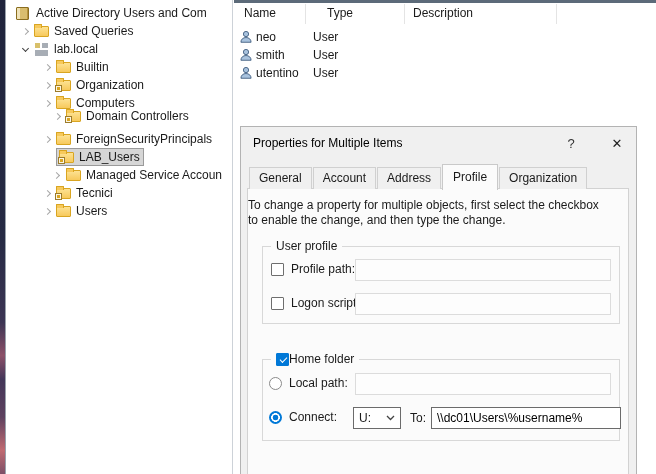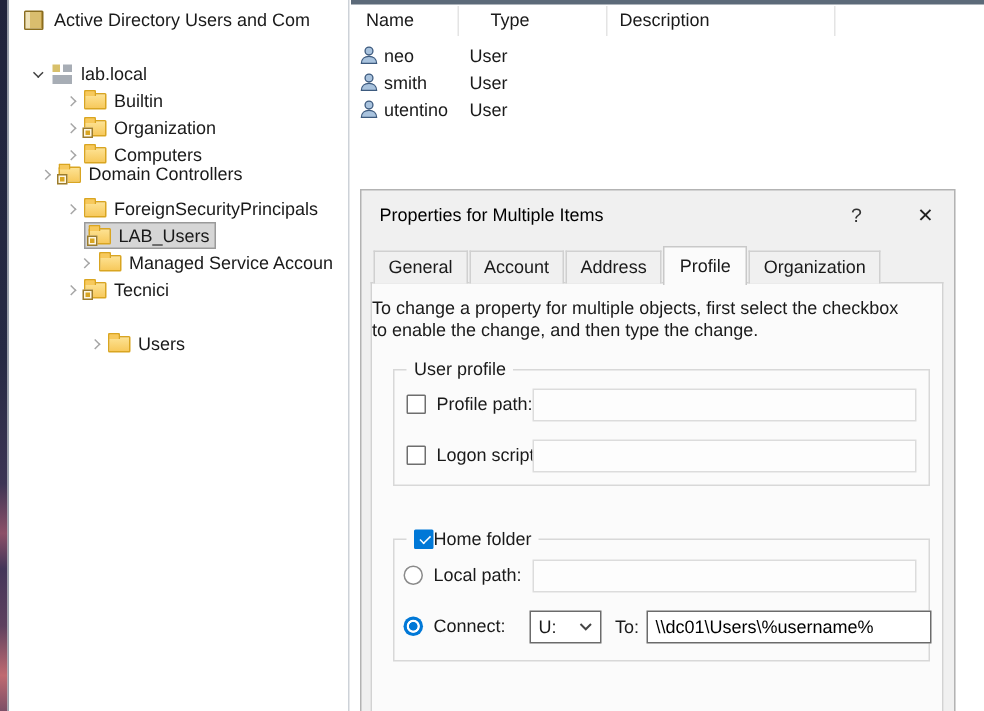--- a/index.html
+++ b/index.html
@@ -103,20 +103,29 @@
 
 <div class="abs" id="tree-pane">
 
   <div class="trow" style="top:4px; padding-left:10px;">
     <span class="ticon">
         <span class="console-ic"></span>
       </span>
     <span class="tlabel">Active Directory Users and Com</span>
   </div>
 
+  <div class="trow" style="top:22px; padding-left:12px;">
+    <span class="chevbox">
+        <span class="chev"></span>
+      </span>
+    <span class="ticon">
+        <span class="folder"></span>
+      </span>
+    <span class="tlabel">Saved Queries</span>
+  </div>
 
   <div class="trow" style="top:40px; padding-left:12px;">
     <span class="chevbox">
         <span class="chev open"></span>
       </span>
     <span class="ticon">
         <span class="domain-ic"></span>
       </span>
     <span class="tlabel">lab.local</span>
   </div>
@@ -145,21 +154,21 @@
   <div class="trow" style="top:94px; padding-left:34px;">
     <span class="chevbox">
         <span class="chev"></span>
       </span>
     <span class="ticon">
         <span class="folder"></span>
       </span>
     <span class="tlabel">Computers</span>
   </div>
 
-  <div class="trow" style="top:107px; padding-left:17px;">
+  <div class="trow" style="top:107px; padding-left:44px;">
     <span class="chevbox">
         <span class="chev"></span>
       </span>
     <span class="ticon">
         <span class="folder"></span>
         <span class="ou-badge"></span>
       </span>
     <span class="tlabel">Domain Controllers</span>
   </div>
 
@@ -197,21 +206,21 @@
     <span class="chevbox">
         <span class="chev"></span>
       </span>
     <span class="ticon">
         <span class="folder"></span>
         <span class="ou-badge"></span>
       </span>
     <span class="tlabel">Tecnici</span>
   </div>
 
-  <div class="trow" style="top:220px; padding-left:34px;margin-left:16px;">
+  <div class="trow" style="top:202px; padding-left:34px;">
     <span class="chevbox">
         <span class="chev"></span>
       </span>
     <span class="ticon">
         <span class="folder"></span>
       </span>
     <span class="tlabel">Users</span>
   </div>
 </div>
 

